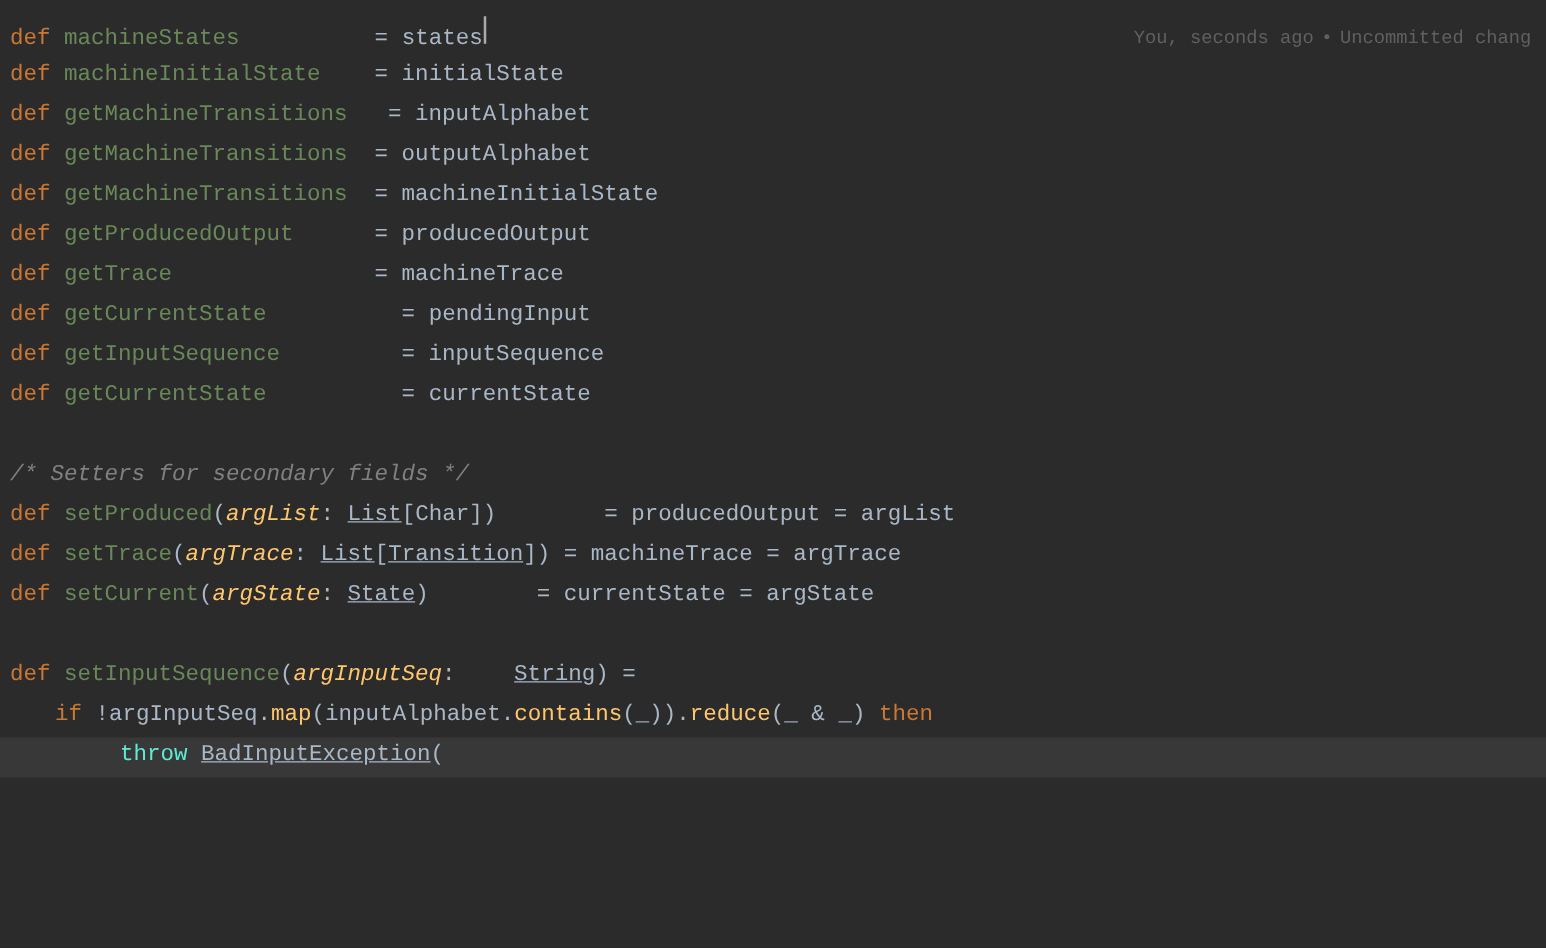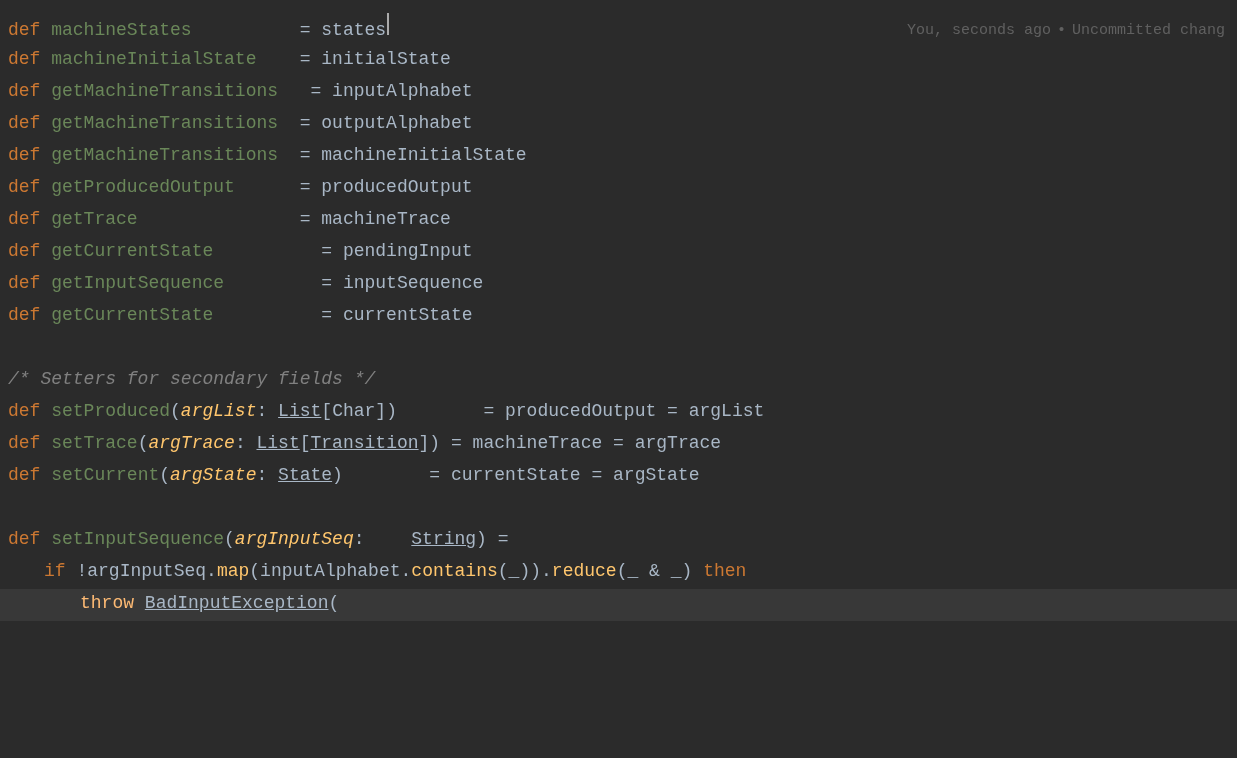--- a/index.html
+++ b/index.html
@@ -42,21 +42,21 @@
     .param-italic { color: #ffc66d; font-style: italic; }
     .type-name { color: #a9b7c6; }
     .type-underline { color: #a9b7c6; text-decoration: underline; }
     .string-type { color: #a9b7c6; text-decoration: underline; margin-left: 36px; }
     .operator { color: #a9b7c6; }
     .bracket { color: #a9b7c6; }
     .paren { color: #a9b7c6; }
     .colon { color: #a9b7c6; }
     .green-fn { color: #6a8759; }
     .kw-if { color: #cc7832; }
-    .kw-throw { color: #fdba74; }
+    .kw-throw { color: #5eead4; margin-left: 16px; }
     .kw-then { color: #cc7832; }
     .exclaim { color: #a9b7c6; }
     .method-call { color: #ffc66d; }
     .class-name { color: #a9b7c6; text-decoration: underline; }
     .cursor {
       display: inline-block;
       width: 2px;
       height: 1.2em;
       background-color: #ababab;
       vertical-align: text-bottom;

